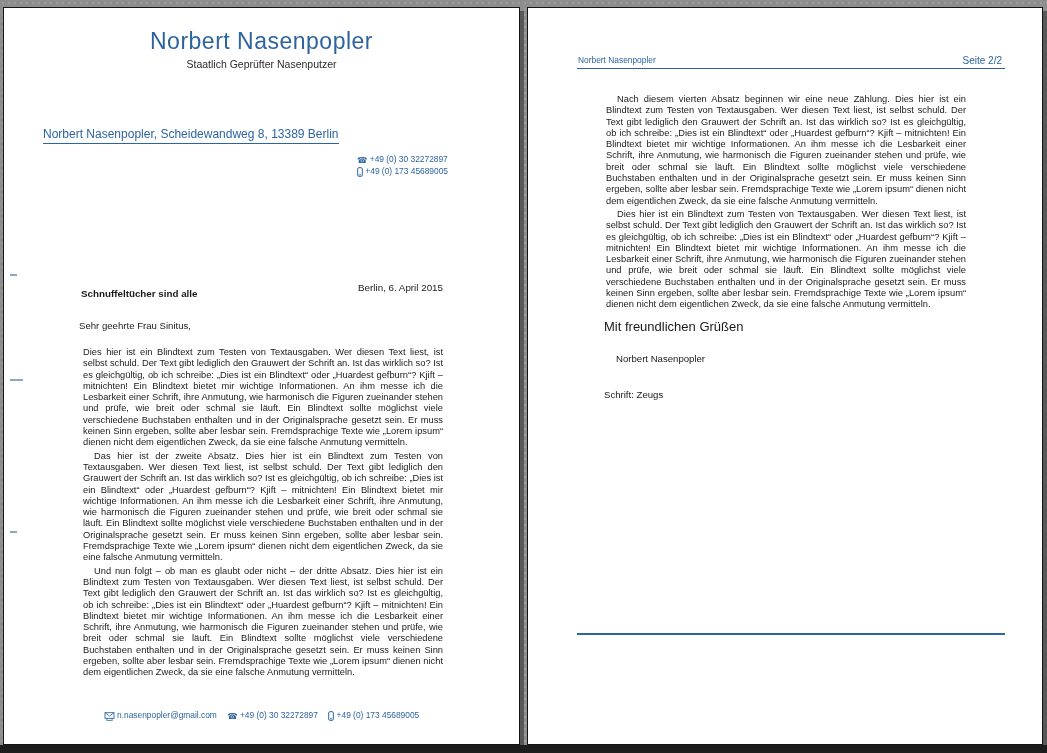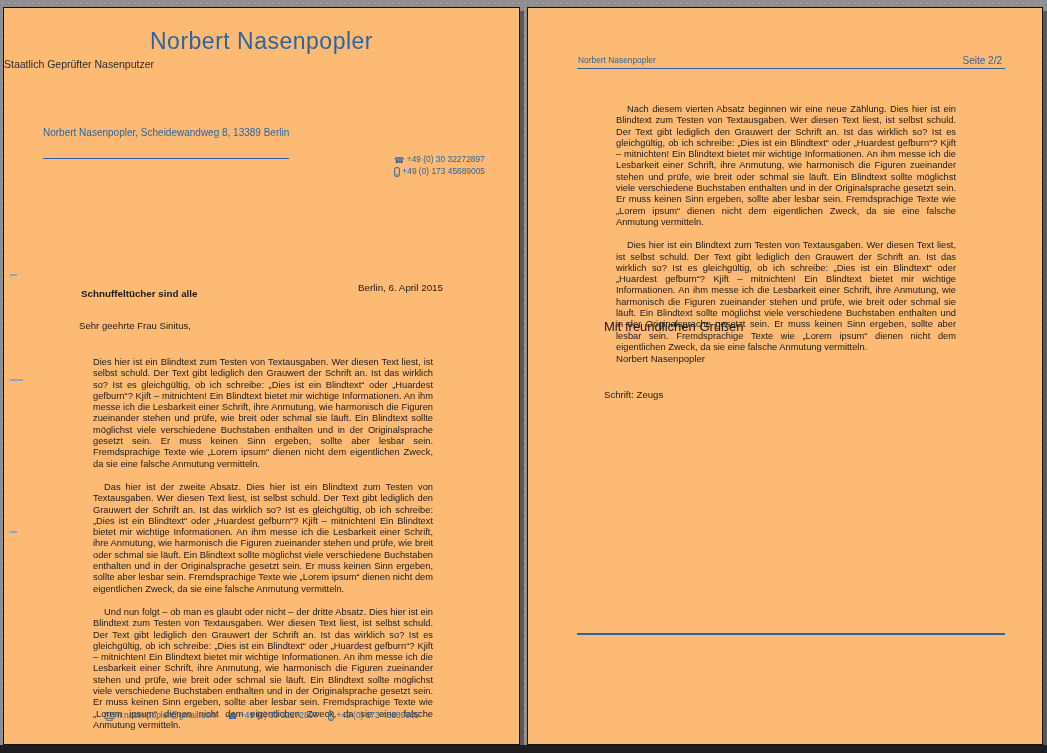--- a/index.html
+++ b/index.html
@@ -5,42 +5,42 @@
   html,body{margin:0;padding:0;}
   body{
     width:1047px;height:753px;position:relative;overflow:hidden;
     background-color:#8e8e8e;
     background-image:radial-gradient(#9c9c9c 1px, transparent 1.3px);
     background-size:6px 6px;
     font-family:"Liberation Sans","DejaVu Sans",sans-serif;
     color:#1a1a1a;
   }
   .page{
-    position:absolute;top:7px;height:736px;background:#fdba74;
+    position:absolute;top:7px;height:736px;background:#ffffff;
     border:1px solid #141414;
     box-shadow:4px 4px 0 rgba(0,0,0,0.38);
   }
   .page1{left:3px;width:515px;}
   .page2{left:527px;width:514px;}
   
   .p1-name{position:absolute;left:0;top:20px;width:100%;text-align:center;
     font-size:23px;color:#2d64a0;letter-spacing:0.5px;}
-  .p1-subtitle{position:absolute;left:0;top:50px;width:100%;text-align:left;
+  .p1-subtitle{position:absolute;left:0;top:50px;width:100%;text-align:center;
     font-size:10.5px;color:#2b2b2b;}
-  .p1-sender{position:absolute;left:39px;top:119px;font-size:10px;color:#2d64a0;
-    border-bottom:1px solid #2d64a0;padding-bottom:20px;min-width:176px;}
+  .p1-sender{position:absolute;left:39px;top:119px;font-size:12px;color:#2d64a0;
+    border-bottom:1px solid #2d64a0;padding-bottom:2px;min-width:176px;}
   .p1-phones{position:absolute;left:353px;top:146px;font-size:8.4px;
-    line-height:10.5px;color:#2d64a0;white-space:nowrap;margin-left:37px;}
+    line-height:10.5px;color:#2d64a0;white-space:nowrap;}
   .p1-recipient{position:absolute;left:49px;top:161px;font-size:10px;line-height:13.2px;}
   .p1-date{position:absolute;right:76px;top:255px;font-size:9.8px;margin-top:19px;}
   .p1-subject{position:absolute;left:77px;top:280px;font-size:9.8px;font-weight:bold;}
   .p1-salutation{position:absolute;left:75px;top:312px;font-size:9.6px;}
   .body-block{position:absolute;font-size:9.3px;line-height:11.3px;text-align:justify;}
   .p1-body{left:77px;top:337px;width:364px;}
-  .para{margin:12px;text-align:justify;}
+  .para{margin:2px;text-align:justify;}
   .para.indent{text-indent:11px;}
   .fold-mark{position:absolute;left:6px;height:2px;background:#8ca6c8;}
   .fm1{top:266px;width:7px;}
   .fm2{top:371px;width:13px;}
   .fm3{top:523px;width:7px;}
   .p1-footer{position:absolute;left:0;bottom:22px;width:100%;text-align:center;
     font-size:8.4px;line-height:12.5px;color:#2d64a0;}
   .footer-line2 .sep{display:inline-block;width:8px;}
   
   .p2-header-left{position:absolute;left:50px;top:47px;font-size:8.4px;color:#2d64a0;}

